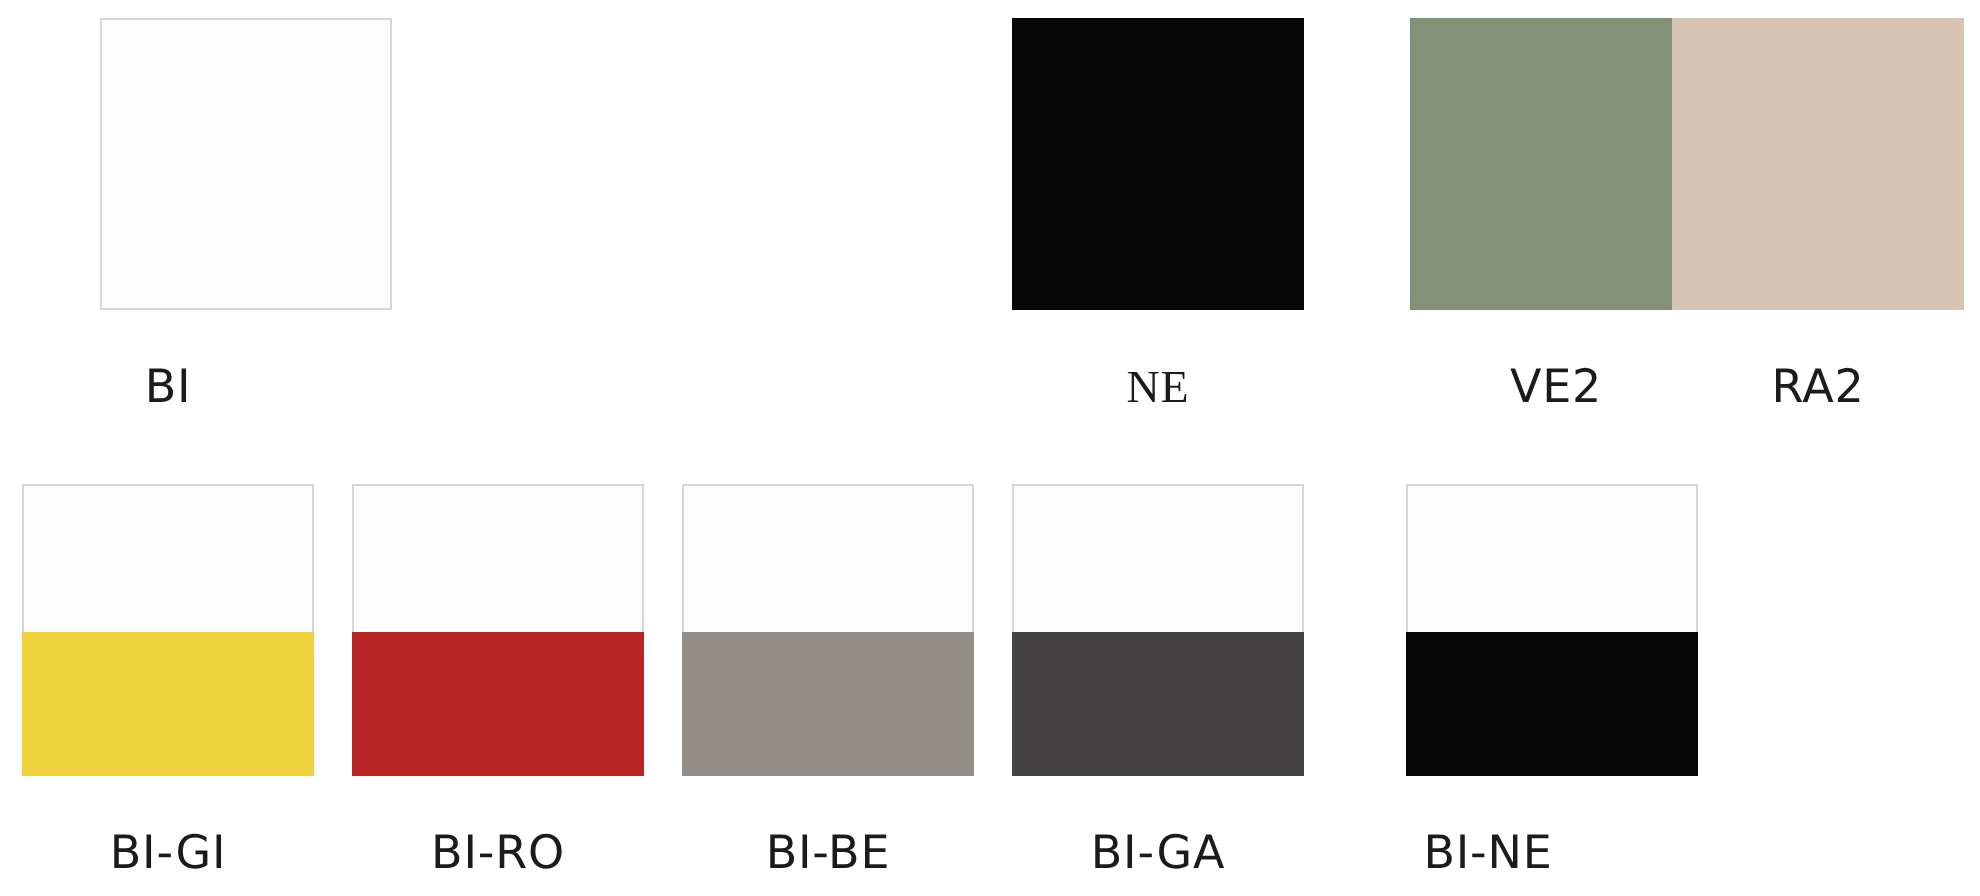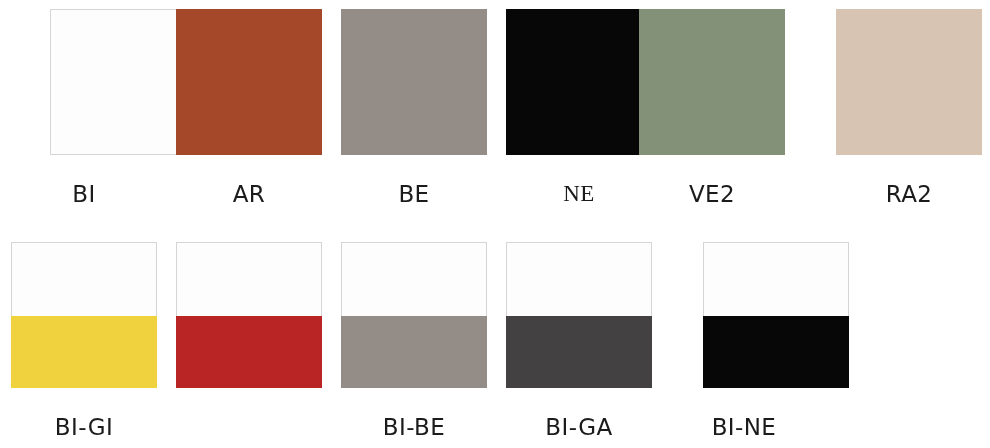--- a/index.html
+++ b/index.html
@@ -89,39 +89,27 @@
 
 <div id="palette-board">
 
   <div class="swatch-row" id="row-solid">
       <div class="swatch-cell" style="left: 11px; padding-left: 39px;">
         <div class="swatch-chip bordered">
           <span class="chip-band full" style="background: rgb(253, 253, 253);"></span>
         </div>
         <div class="swatch-label">BI</div>
       </div>
-      <div class="swatch-cell" style="left: 176px;">
-        <div class="swatch-chip">
-          <span class="chip-band full" style="background: rgb(165, 72, 42);"></span>
-        </div>
-        <div class="swatch-label">AR</div>
-      </div>
-      <div class="swatch-cell" style="left: 341px;">
-        <div class="swatch-chip">
-          <span class="chip-band full" style="background: rgb(147, 140, 135);"></span>
-        </div>
-        <div class="swatch-label">BE</div>
-      </div>
       <div class="swatch-cell" style="left: 506px; font-family: Liberation Serif, serif;">
         <div class="swatch-chip">
           <span class="chip-band full" style="background: rgb(7, 7, 7);"></span>
         </div>
         <div class="swatch-label">NE</div>
       </div>
-      <div class="swatch-cell" style="left: 639px; text-decoration: underline;">
+      <div class="swatch-cell" style="left: 705px; text-decoration: underline;">
         <div class="swatch-chip">
           <span class="chip-band full" style="background: rgb(131, 145, 120);"></span>
         </div>
         <div class="swatch-label">VE2</div>
       </div>
       <div class="swatch-cell" style="left: 836px;">
         <div class="swatch-chip">
           <span class="chip-band full" style="background: rgb(216, 196, 179);"></span>
         </div>
         <div class="swatch-label">RA2</div>
@@ -133,20 +121,21 @@
           <span class="chip-band top" style="background: rgb(253, 253, 253);"></span>
           <span class="chip-band bottom" style="background: rgb(240, 209, 62);"></span>
         </div>
         <div class="swatch-label">BI-GI</div>
       </div>
       <div class="swatch-cell" style="left: 176px;">
         <div class="swatch-chip split">
           <span class="chip-band top" style="background: rgb(253, 253, 253);"></span>
           <span class="chip-band bottom" style="background: rgb(185, 36, 36);"></span>
         </div>
+        <div class="swatch-label">BI-RO</div>
       </div>
       <div class="swatch-cell" style="left: 341px; border-radius: 14px;">
         <div class="swatch-chip split">
           <span class="chip-band top" style="background: rgb(253, 253, 253);"></span>
           <span class="chip-band bottom" style="background: rgb(147, 140, 135);"></span>
         </div>
         <div class="swatch-label">BI-BE</div>
       </div>
       <div class="swatch-cell" style="left: 506px;">
         <div class="swatch-chip split">

